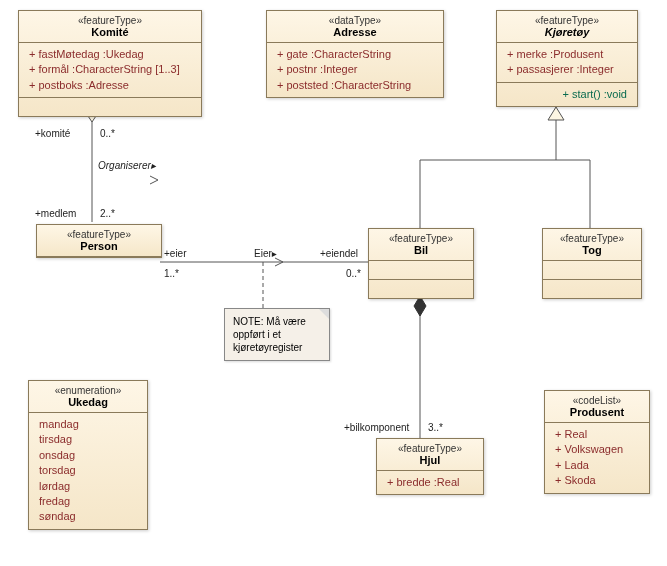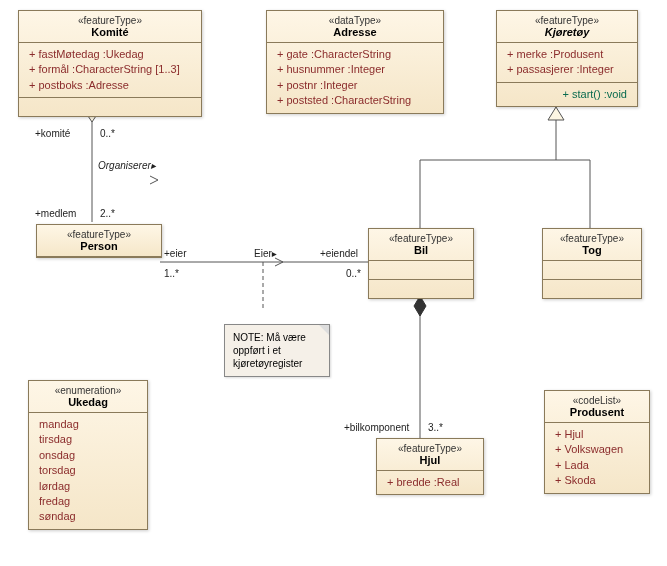--- a/index.html
+++ b/index.html
@@ -132,21 +132,20 @@
   <div class="section"></div>
 </div>
 
 <div class="class-box" style="left:266px; top:10px; width:176px;">
   <div class="class-head">
     <div class="stereo">«dataType»</div>
     <div class="class-name plain">Adresse</div>
   </div>
   <div class="section">
     <div class="attr">+  gate :CharacterString</div>
-    <div class="attr">+  husnummer :Integer</div>
     <div class="attr">+  postnr :Integer</div>
     <div class="attr">+  poststed :CharacterString</div>
   </div>
 </div>
 
 <div class="class-box" style="left:496px; top:10px; width:140px;">
   <div class="class-head">
     <div class="stereo">«featureType»</div>
     <div class="class-name">Kjøretøy</div>
   </div>
@@ -209,28 +208,28 @@
     <div class="attr">søndag</div>
   </div>
 </div>
 
 <div class="class-box" style="left:544px; top:390px; width:104px;">
   <div class="class-head">
     <div class="stereo">«codeList»</div>
     <div class="class-name plain">Produsent</div>
   </div>
   <div class="section">
-    <div class="attr">+  Hjul</div>
+    <div class="attr">+  Real</div>
     <div class="attr">+  Volkswagen</div>
     <div class="attr">+  Lada</div>
     <div class="attr">+  Skoda</div>
   </div>
 </div>
 
-<div class="note" style="left:224px; top:308px; width:88px;margin-top:16px;">
+<div class="note" style="left:224px; top:308px; width:88px;">
   <span>NOTE: Må være oppført i et kjøretøyregister</span>
 </div>
 
 <div class="lbl" style="left:35px; top:128px;">+komité</div>
 <div class="lbl" style="left:100px; top:128px;">0..*</div>
 <div class="lbl" style="left:98px; top:160px;font-style:italic;"><span>Organiserer</span>▸</div>
 <div class="lbl" style="left:35px; top:208px;text-align:center;">+medlem</div>
 <div class="lbl" style="left:100px; top:208px;">2..*</div>
 
 <div class="lbl" style="left:164px; top:248px;">+eier</div>

